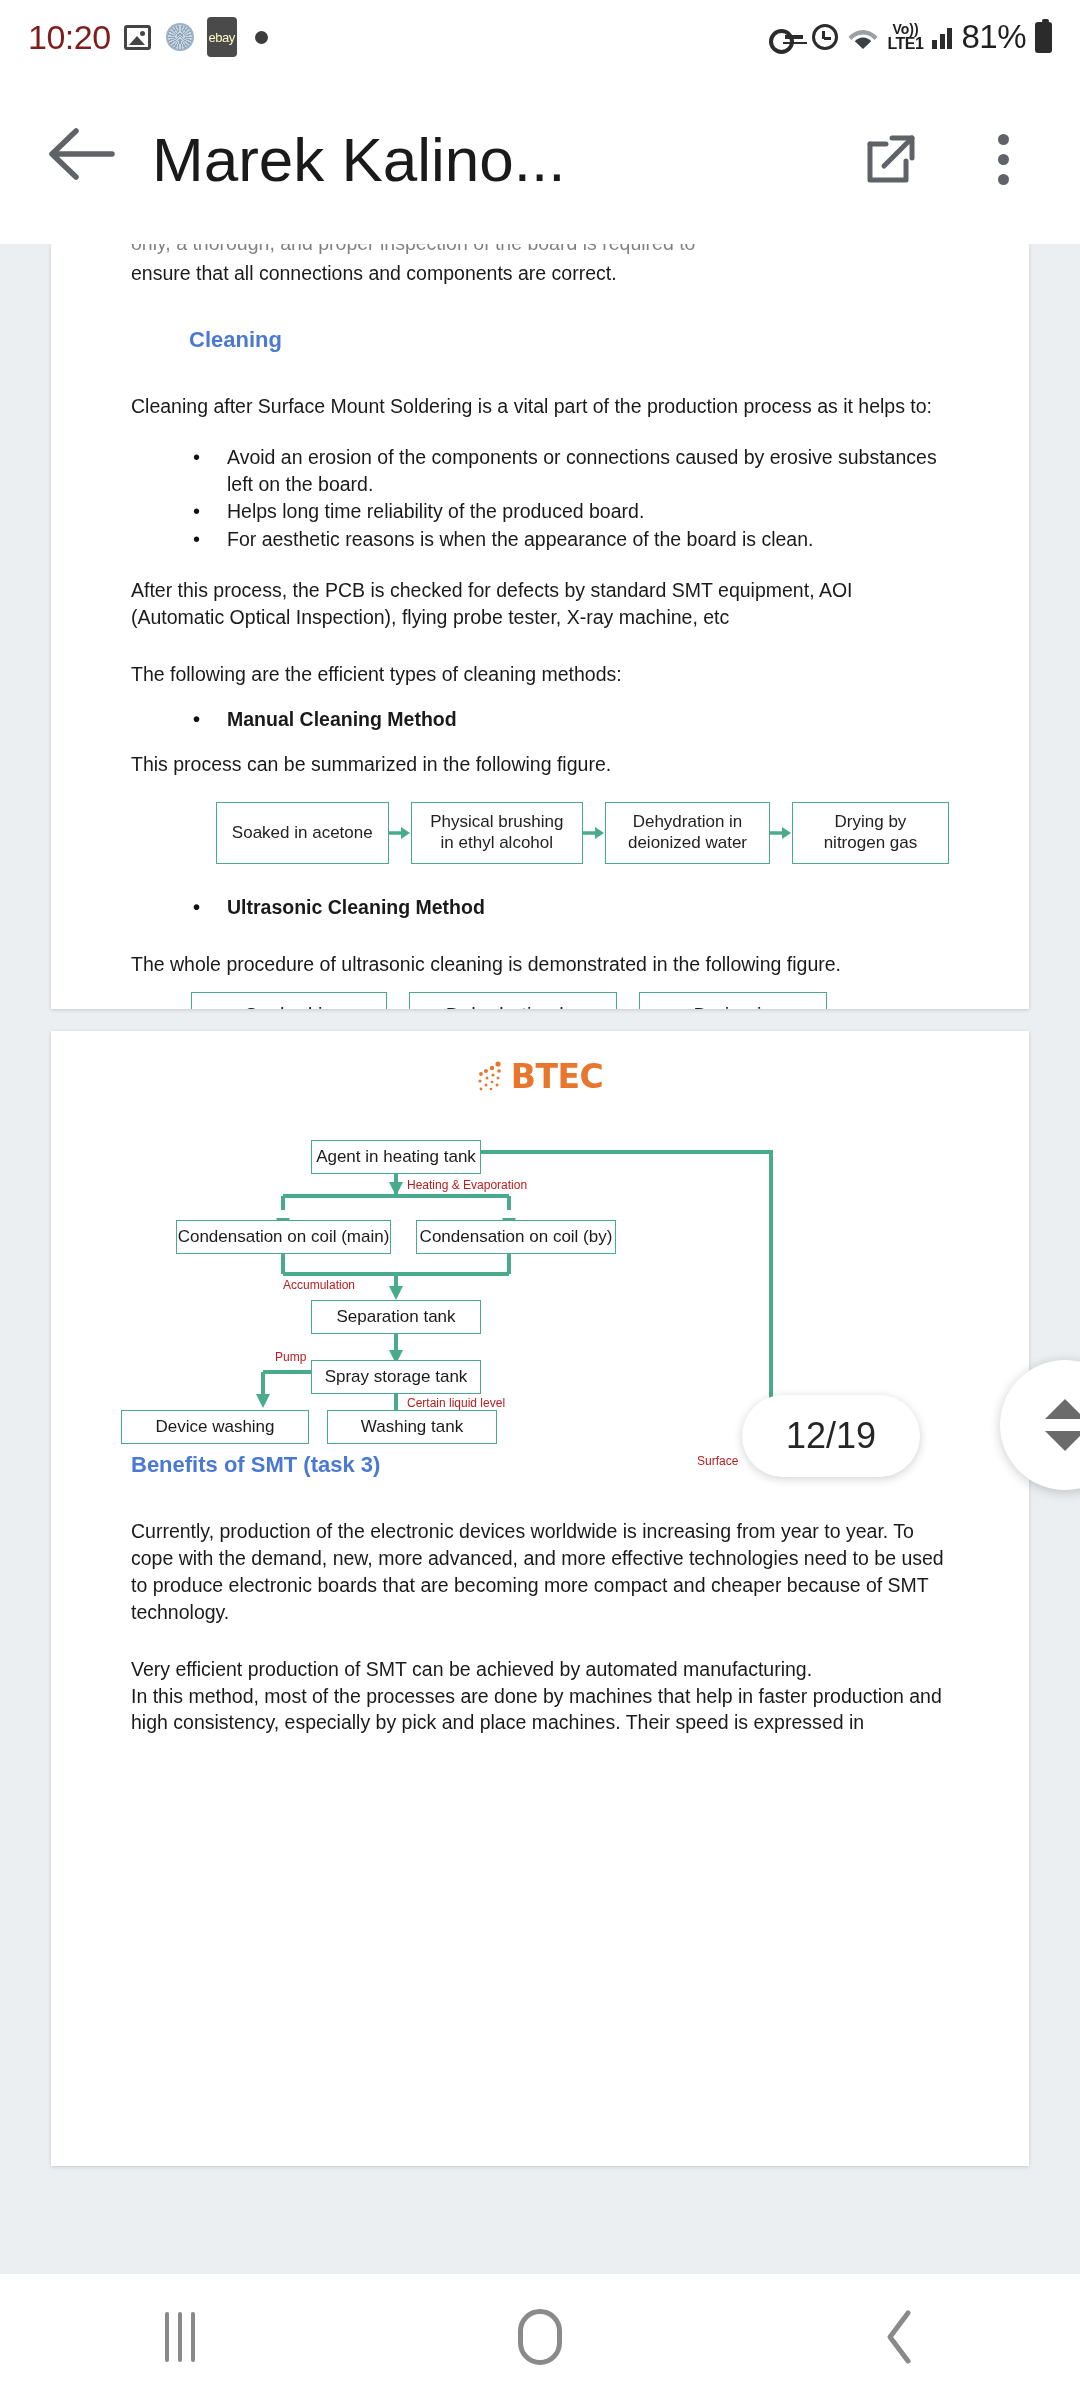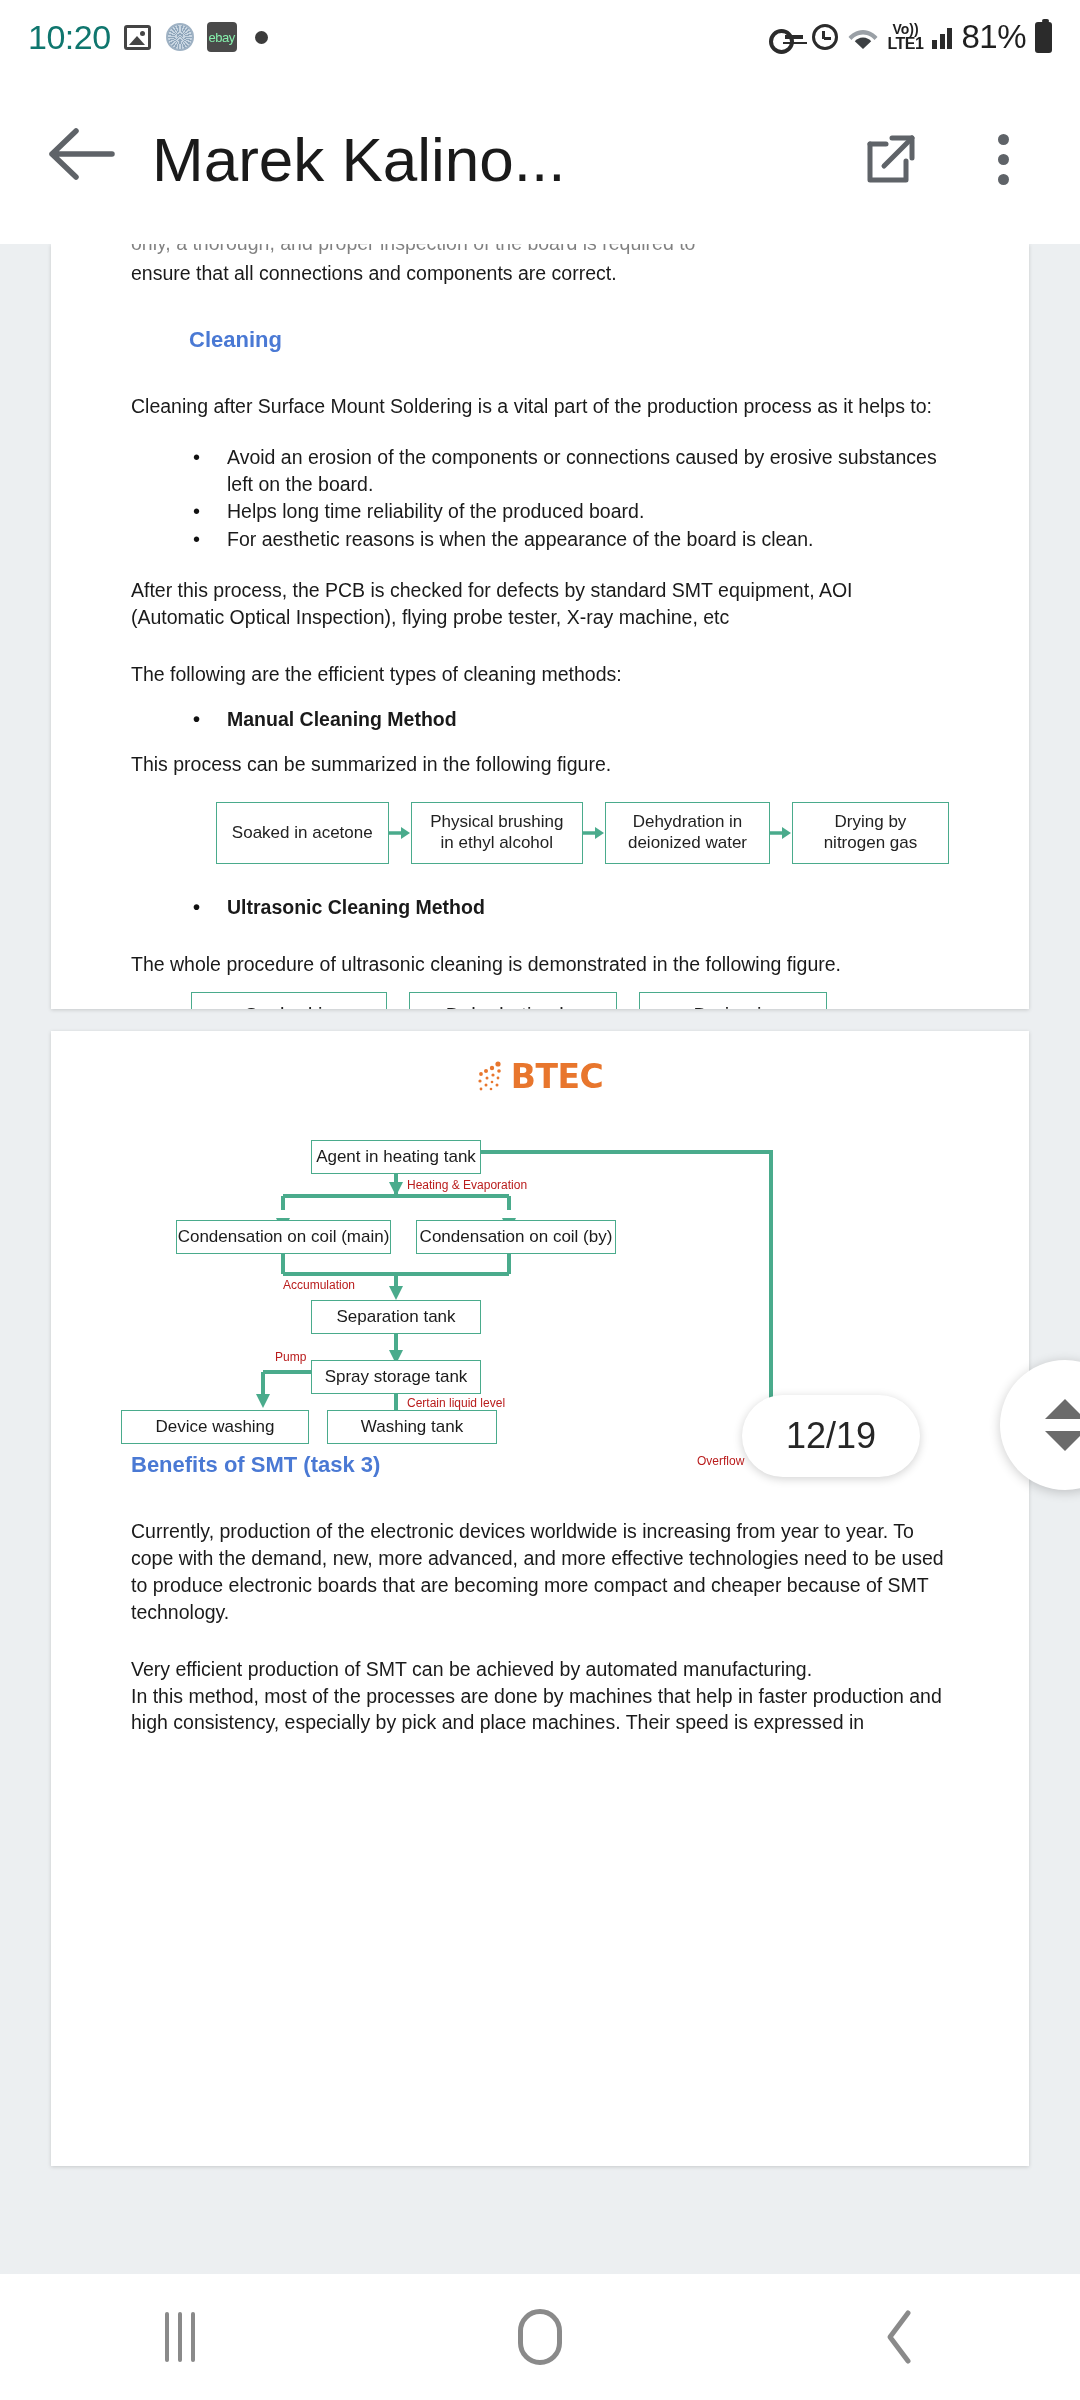--- a/index.html
+++ b/index.html
@@ -11,29 +11,29 @@
   }
   .screen { position: relative; width: 1080px; height: 2400px; background: #eceff1; }
 
   
   .statusbar {
     position: absolute; top: 0; left: 0; width: 1080px; height: 74px;
     background: #ffffff; display: flex; align-items: center;
     padding: 0 28px; color: #1b1b1b;
   }
   .sb-left { display: flex; align-items: center; gap: 12px; }
-  .sb-clock { font-size: 34px; letter-spacing: -0.5px; color: #0f766e; }
+  .sb-clock { font-size: 34px; letter-spacing: -0.5px; color: #7f1d1d; }
   .sb-ic { width: 30px; height: 30px; display: inline-flex; align-items: center; justify-content: center; }
   .ic-photo { width: 27px; height: 25px; border: 3px solid #444; border-radius: 3px; position: relative; background: #fff; }
   .ic-photo:after { content: ""; position: absolute; left: 2px; bottom: 2px; width: 0; height: 0;
      border-left: 8px solid transparent; border-right: 8px solid transparent; border-bottom: 9px solid #444; }
   .ic-photo:before { content: ""; position: absolute; right: 3px; top: 3px; width: 5px; height: 5px; border-radius: 50%; background: #444; }
   .ic-gear { width: 28px; height: 28px; border-radius: 50%; background:
       repeating-conic-gradient(#c9d6e2 0 8deg, #8fa6bb 8deg 16deg); border: 2px solid #9fb2c4; }
-  .ic-ebay { width: 32px; height: 30px; background: #4a4a4a; border-radius: 4px; color: #86efac;
+  .ic-ebay { width: 32px; height: 40px; background: #4a4a4a; border-radius: 4px; color: #fef9c3;
       font-size: 13px; display: flex; align-items: center; justify-content: center; letter-spacing: -0.5px; }
   .ic-dot { width: 13px; height: 13px; border-radius: 50%; background: #3c3c3c; margin-left: 6px; }
 
   .sb-right { margin-left: auto; display: flex; align-items: center; gap: 9px; }
   .ic-key { position: relative; width: 34px; height: 20px; }
   .ic-key:before { content:""; position:absolute; left:0; top:2px; width:17px; height:17px; border:4px solid #2b2b2b; border-radius:50%; }
   .ic-key:after { content:""; position:absolute; left:16px; top:8px; width:18px; height:4px; background:#2b2b2b;
       box-shadow: -3px 6px 0 -1px #2b2b2b, 5px 6px 0 -1px #2b2b2b; }
   .ic-alarm { position: relative; width: 26px; height: 26px; border: 3.5px solid #2b2b2b; border-radius: 50%; }
   .ic-alarm:before { content:""; position:absolute; left:7.5px; top:4px; width:3px; height:8px; background:#2b2b2b; }
@@ -380,21 +380,21 @@
           <div class="gbox" style="left:285px;top:98px;width:200px;height:34px;">Condensation on coil (by)</div>
           <div class="gbox" style="left:180px;top:178px;width:170px;height:34px;">Separation tank</div>
           <div class="gbox" style="left:180px;top:238px;width:170px;height:34px;">Spray storage tank</div>
           <div class="gbox" style="left:-10px;top:288px;width:188px;height:34px;">Device washing</div>
           <div class="gbox" style="left:196px;top:288px;width:170px;height:34px;">Washing tank</div>
 
           <div class="glabel" style="left:276px;top:56px;">Heating &amp; Evaporation</div>
           <div class="glabel" style="left:152px;top:156px;">Accumulation</div>
           <div class="glabel" style="left:144px;top:228px;">Pump</div>
           <div class="glabel" style="left:276px;top:274px;">Certain liquid level</div>
-          <div class="glabel" style="left:566px;top:332px;">Overflow</div>
+          <div class="glabel" style="left:566px;top:332px;">Surface</div>
         </div>
 
         <div class="sp40"></div>
         <div class="h-blue">Benefits of SMT (task 3)</div>
         <div class="sp40"></div>
         <div class="body-txt">Currently, production of the electronic devices worldwide is increasing from year to year. To cope with the demand, new, more advanced, and more effective technologies need to be used to produce electronic boards that are becoming more compact and cheaper because of SMT technology.</div>
         <div class="sp30"></div>
         <div class="body-txt">Very efficient production of SMT can be achieved by automated manufacturing.</div>
         <div class="body-txt">In this method, most of the processes are done by machines that help in faster production and high consistency, especially by pick and place machines. Their speed is expressed in</div>
       </div>

